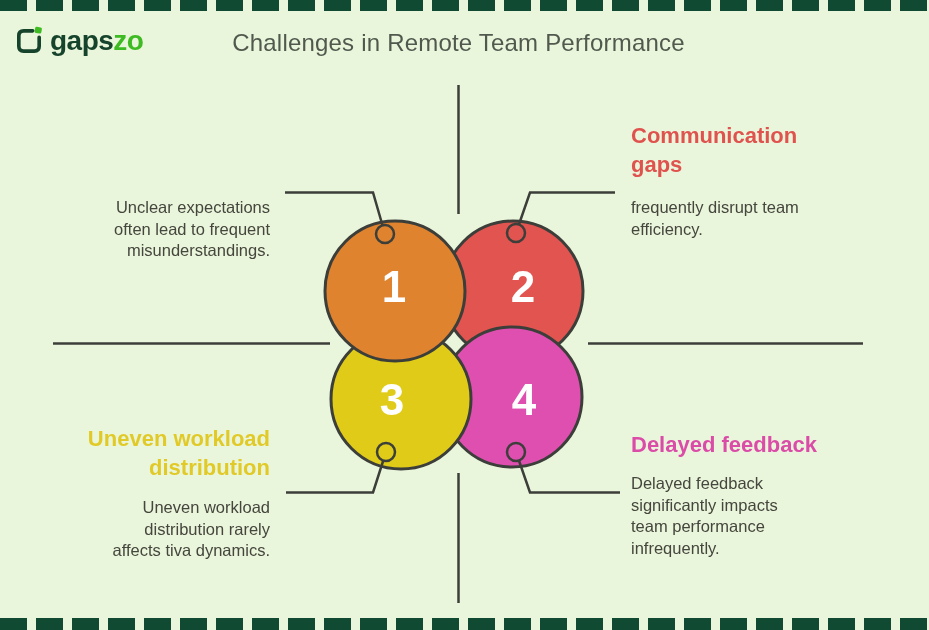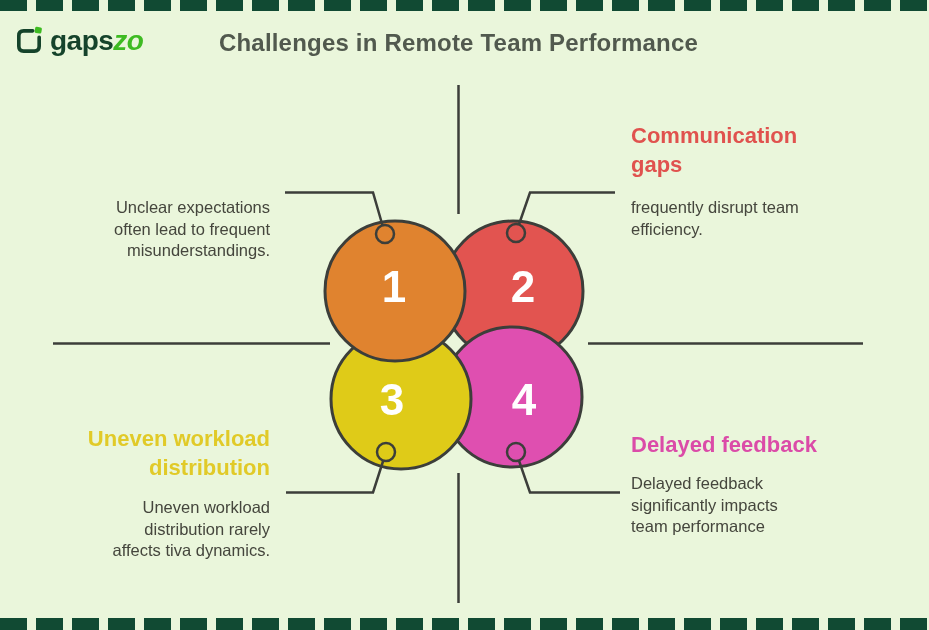--- a/index.html
+++ b/index.html
@@ -27,25 +27,25 @@
   .border-top,.border-bottom{
     position:absolute;left:0;width:929px;
     background:repeating-linear-gradient(90deg,var(--dash) 0 27px,transparent 27px 36px);
   }
   .border-top{top:0;height:11px;}
   .border-bottom{bottom:0;height:12px;}
 
   .logo{position:absolute;left:14px;top:26px;display:flex;align-items:center;gap:6px;}
   .logo-text{font-size:28px;font-weight:700;letter-spacing:-0.5px;line-height:30px;}
   .logo-text .dark{color:var(--logoDark);}
-  .logo-text .green{color:var(--logoGreen);font-style:italic;}
+  .logo-text .green{color:var(--logoGreen);}
 
   .page-title{
     position:absolute;left:0;top:29px;width:917px;text-align:center;
-    font-size:24px;font-weight:700;color:var(--title);letter-spacing:0.2px;
+    font-size:24px;font-weight:400;color:var(--title);letter-spacing:0.2px;
   }
 
   .diagram{position:absolute;left:0;top:0;}
 
   .heading{position:absolute;font-size:22px;font-weight:700;line-height:29px;}
   .body-text{position:absolute;font-size:16.5px;line-height:21.5px;color:var(--body);}
   .align-r{text-align:right;}
   .align-l{text-align:left;}
 
   .heading-1{left:100px;top:121px;width:170px;color:var(--h1);}
@@ -138,16 +138,17 @@
     <div>affects tiva dynamics.</div>
   </div>
 
   <div class="heading heading-4 align-l">
     <div>Delayed feedback</div>
   </div>
   <div class="body-text body-4 align-l">
     <div>Delayed feedback</div>
     <div>significantly impacts</div>
     <div>team performance</div>
+    <div>infrequently.</div>
   </div>
 
   <div class="border-bottom"></div>
 </div>
 
 </body></html>

